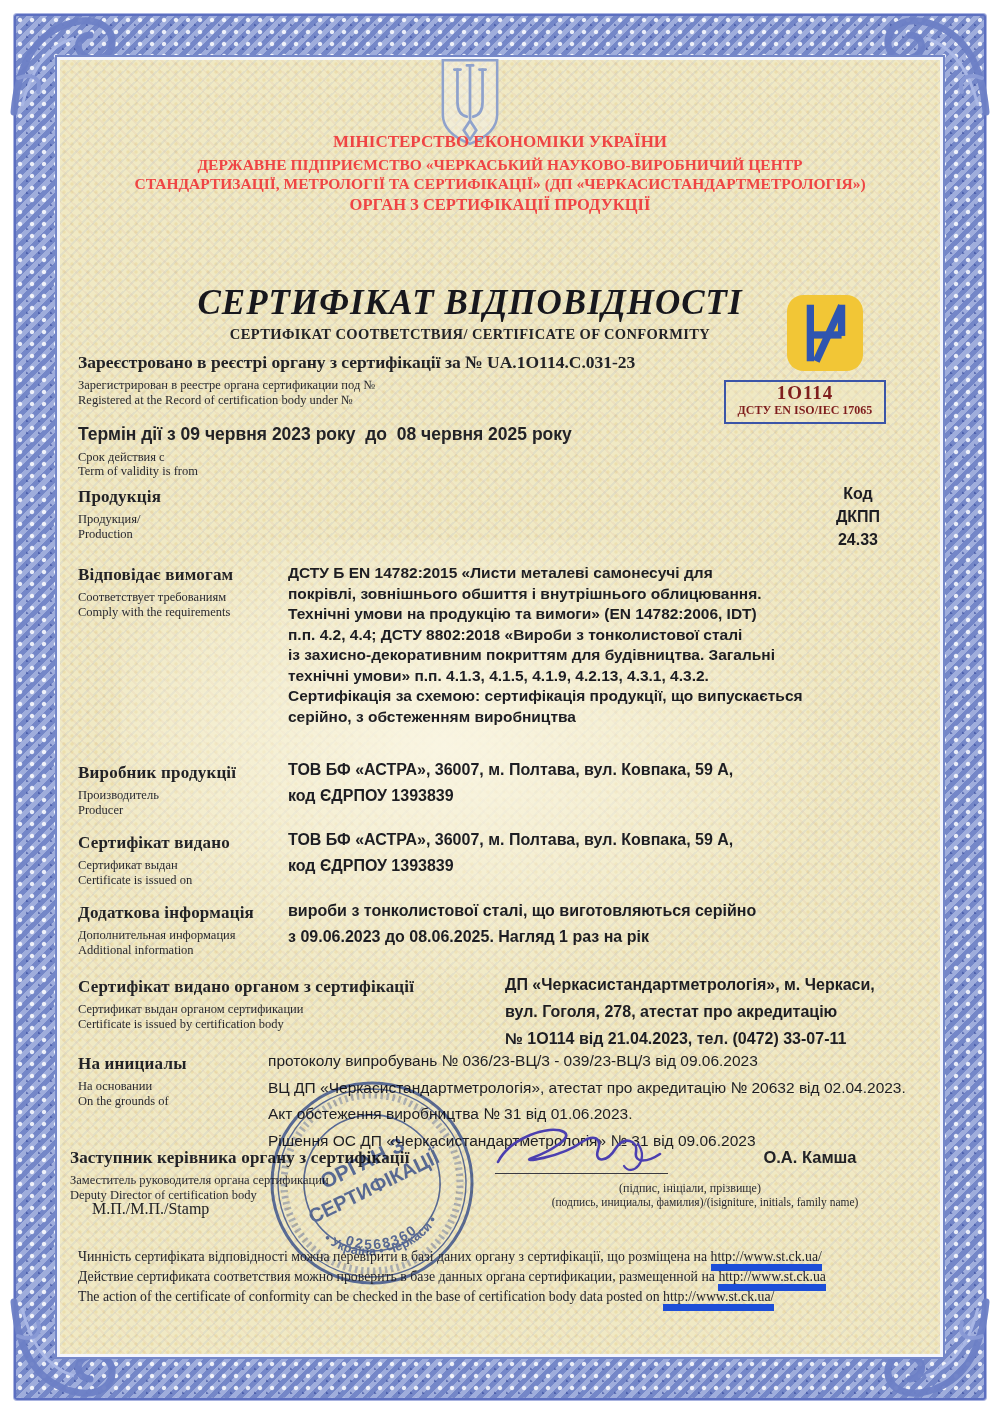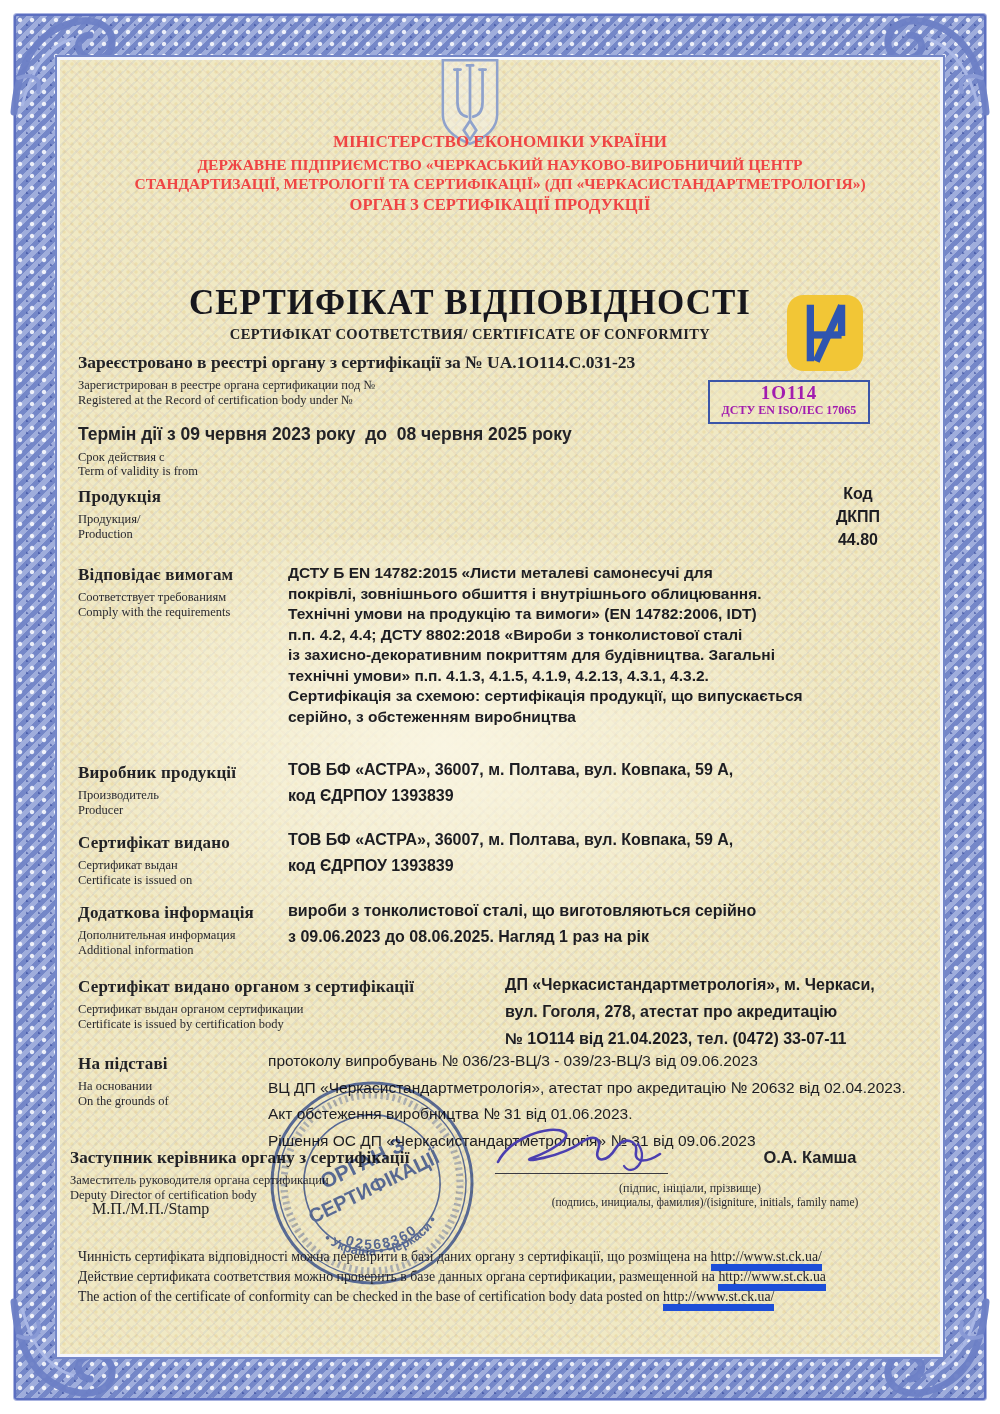--- a/index.html
+++ b/index.html
@@ -52,22 +52,22 @@
   .hdr { width:100%; text-align:center; font-weight:bold; color:#ef4444; }
 
   .title-main { font-weight:bold; font-size:35px; letter-spacing:1px; color:#17171d; }
   .title-sub  { font-weight:bold; font-size:14.5px; letter-spacing:.4px; }
 
   .reg-main { font-weight:bold; font-size:17.5px; }
   .validity-main { font-family:"Liberation Sans", sans-serif; font-weight:bold; font-size:17.5px; white-space:pre; }
 
   .mark-tile { position:absolute; left:786px; top:294px; width:78px; height:78px; }
   .mark-box {
-    position:absolute; left:708px; top:380px; width:158px; height:40px;
-    border:2px solid #3b55a8; color:#a21caf; text-align:center;
+    position:absolute; left:724px; top:380px; width:158px; height:40px;
+    border:2px solid #3b55a8; color:#7f1d1d; text-align:center;
     background:rgba(240,233,196,.4);
   }
   .mark-box .code { font-weight:bold; font-size:19px; line-height:21px; letter-spacing:1px; }
   .mark-box .std  { font-weight:bold; font-size:12px;  line-height:15px; }
 
   .sig-line { position:absolute; left:495px; top:1173px; width:173px; border-top:1.6px solid #3a3a42; }
   .cap { font-size:12px; color:#2a2a30; }
   .name { font-family:"Liberation Sans", sans-serif; font-weight:bold; font-size:16.5px; }
 
   .stamp { position:absolute; left:265px; top:1076px; width:214px; height:214px;
@@ -119,21 +119,21 @@
       <path d="M17,13 h6 M41,13 h6 M29,9 h6"></path>
       <path d="M32,62 l-6,9 6,9 6,-9 z"></path>
     </g>
   </svg>
 
   <div class="abs hdr" style="top:132px; font-size:17px;">МІНІСТЕРСТВО ЕКОНОМІКИ УКРАЇНИ</div>
   <div class="abs hdr" style="top:156px; font-size:15.5px;">ДЕРЖАВНЕ ПІДПРИЄМСТВО «ЧЕРКАСЬКИЙ НАУКОВО-ВИРОБНИЧИЙ ЦЕНТР</div>
   <div class="abs hdr" style="top:175px; font-size:15.5px;">СТАНДАРТИЗАЦІЇ, МЕТРОЛОГІЇ ТА СЕРТИФІКАЦІЇ» (ДП «ЧЕРКАСИСТАНДАРТМЕТРОЛОГІЯ»)</div>
   <div class="abs hdr" style="top:195px; font-size:16.5px;">ОРГАН З СЕРТИФІКАЦІЇ ПРОДУКЦІЇ</div>
 
-  <div class="abs center title-main" style="left:0; top:283px; width:940px;">СЕРТИФІКАТ ВІДПОВІДНОСТІ</div>
+  <div class="abs center title-main" style="left:0; top:283px; width:940px;font-style:italic;">СЕРТИФІКАТ ВІДПОВІДНОСТІ</div>
   <div class="abs center title-sub" style="left:0; top:326px; width:940px;">СЕРТИФІКАТ СООТВЕТСТВИЯ/ CERTIFICATE OF CONFORMITY</div>
 
   <svg class="mark-tile" viewBox="0 0 80 80">
     <rect x="1" y="1" width="78" height="78" rx="17" fill="#f2c636"></rect>
     <g fill="none" stroke="#2f55b0" stroke-width="7.5">
       <path d="M25,11 V69"></path>
       <path d="M57,11 V43"></path>
       <path d="M25,42 H57"></path>
       <path d="M57,12 L31,69"></path>
     </g>
@@ -149,21 +149,21 @@
 
   <div class="abs validity-main" style="left:78px; top:424px;">Термін дії з 09 червня 2023 року  до  08 червня 2025 року</div>
   <div class="abs sub-lbl" style="left:78px; top:450px;">Срок действия с</div>
   <div class="abs sub-lbl" style="left:78px; top:464px;">Term of validity is from</div>
 
   <div class="abs ua-lbl" style="left:78px; top:487px;">Продукція</div>
   <div class="abs sub-lbl" style="left:78px; top:512px;">Продукция/</div>
   <div class="abs sub-lbl" style="left:78px; top:527px;">Production</div>
   <div class="abs val center" style="left:806px; top:482px; width:104px; line-height:23px;">Код
 ДКПП
-44.80</div>
+24.33</div>
 
   <div class="abs ua-lbl" style="left:78px; top:565px;">Відповідає вимогам</div>
   <div class="abs sub-lbl" style="left:78px; top:590px;">Соответствует требованиям</div>
   <div class="abs sub-lbl" style="left:78px; top:605px;">Comply with the requirements</div>
   <div class="abs val req-val" style="left:288px; top:563px; width:660px;">ДСТУ Б EN 14782:2015 «Листи металеві самонесучі для
 покрівлі, зовнішнього обшиття і внутрішнього облицювання.
 Технічні умови на продукцію та вимоги» (EN 14782:2006, IDT)
 п.п. 4.2, 4.4; ДСТУ 8802:2018 «Вироби з тонколистової сталі
 із захисно-декоративним покриттям для будівництва. Загальні
 технічні умови» п.п. 4.1.3, 4.1.5, 4.1.9, 4.2.13, 4.3.1, 4.3.2.
@@ -188,21 +188,21 @@
   <div class="abs val" style="left:288px; top:898px; width:640px;">вироби з тонколистової сталі, що виготовляються серійно
 з 09.06.2023 до 08.06.2025. Нагляд 1 раз на рік</div>
 
   <div class="abs ua-lbl" style="left:78px; top:977px;">Сертифікат видано органом з сертифікації</div>
   <div class="abs sub-lbl" style="left:78px; top:1002px;">Сертификат выдан органом сертификации</div>
   <div class="abs sub-lbl" style="left:78px; top:1017px;">Certificate is issued by certification body</div>
   <div class="abs val" style="left:505px; top:971px; width:440px; line-height:27px;">ДП «Черкасистандартметрологія», м. Черкаси,
 вул. Гоголя, 278, атестат про акредитацію
 № 1О114 від 21.04.2023, тел. (0472) 33-07-11</div>
 
-  <div class="abs ua-lbl" style="left:78px; top:1054px;">На підставі</div>
+  <div class="abs ua-lbl" style="left:78px; top:1054px;">На инициалы</div>
   <div class="abs sub-lbl" style="left:78px; top:1079px;">На основании</div>
   <div class="abs sub-lbl" style="left:78px; top:1094px;">On the grounds of</div>
   <div class="abs grounds-val" style="left:268px; top:1048px;">протоколу випробувань № 036/23-ВЦ/3 - 039/23-ВЦ/3 від 09.06.2023
 ВЦ ДП «Черкасистандартметрологія», атестат про акредитацію № 20632 від 02.04.2023.
 Акт обстеження виробництва № 31 від 01.06.2023.
 Рішення ОС ДП «Черкасистандартметрологія» № 31 від 09.06.2023</div>
 
   <div class="abs ua-lbl" style="left:70px; top:1148px;">Заступник керівника органу з сертифікації</div>
   <div class="abs sub-lbl" style="left:70px; top:1173px;">Заместитель руководителя органа сертификации</div>
   <div class="abs sub-lbl" style="left:70px; top:1188px;">Deputy Director of certification body</div>

